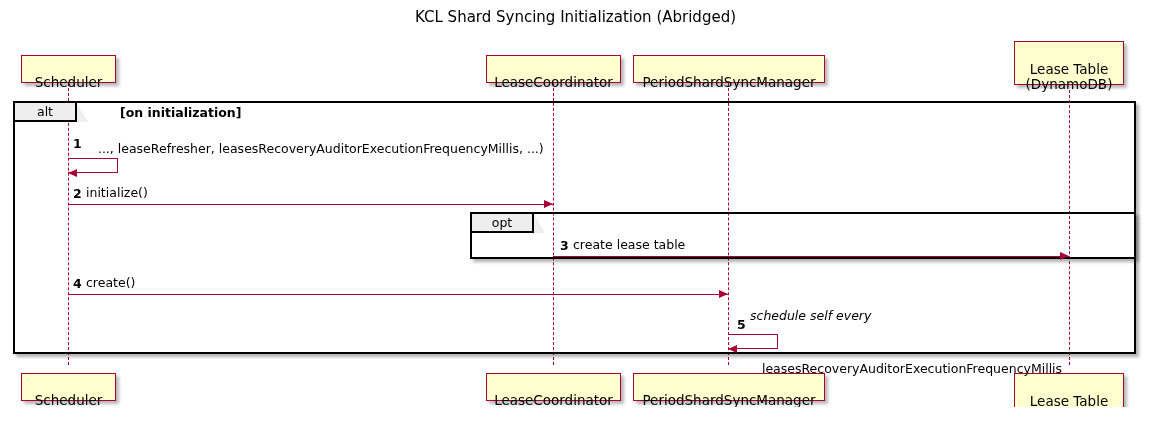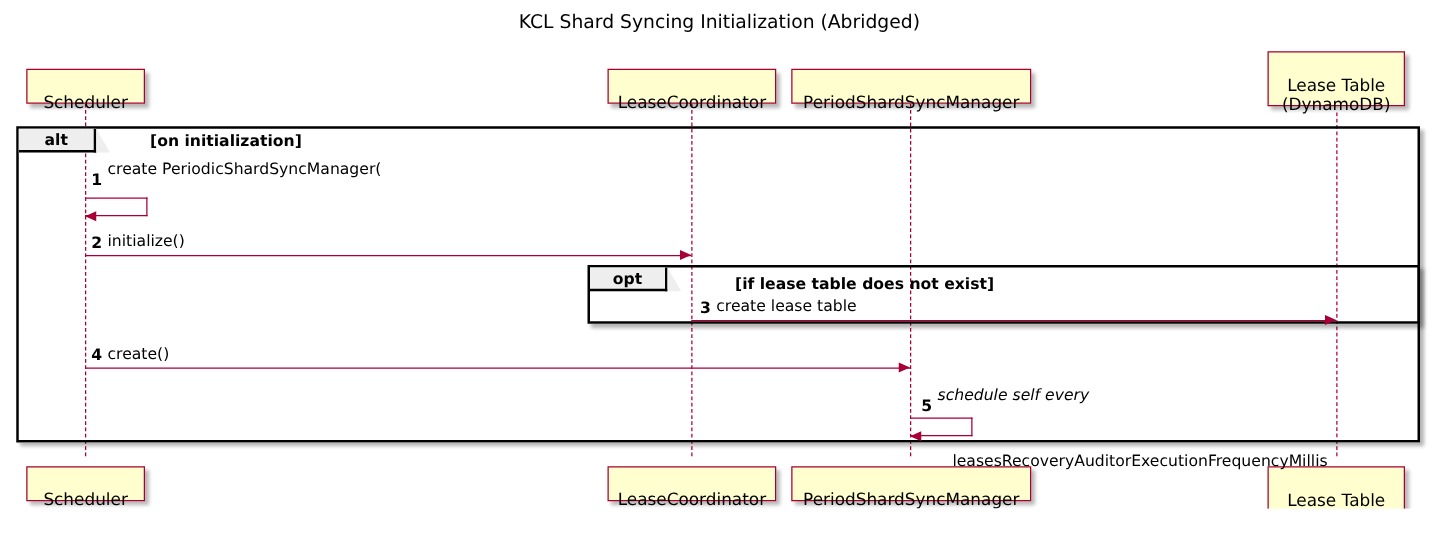--- a/index.html
+++ b/index.html
@@ -56,21 +56,21 @@
     position: absolute;
     left: 0;
     top: 0;
     height: 19px;
     box-sizing: border-box;
     border-right: 2px solid #000000;
     border-bottom: 2px solid #000000;
     background: #EEEEEE;
     color: #000000;
     font-size: 12.5px;
-    font-weight: bold;
+    font-weight: normal;
     text-align: center;
     line-height: 17px;
   }
   .frag-tab-corner {
     position: absolute;
     top: 0;
     width: 0;
     height: 0;
     border-style: solid;
     border-width: 19px 0 0 11px;
@@ -177,24 +177,23 @@
     <div class="frag-tab-corner" style="left:62px;"></div>
   </div>
   <div class="frag-label" style="left:92px; top:105px;">[on initialization]</div>
 
   <div class="fragment" style="left:470px; top:212px; width:666px; height:47px;">
     <div class="frag-tab" style="width:62px;">
       <span>opt</span>
     </div>
     <div class="frag-tab-corner" style="left:62px;"></div>
   </div>
-  <div class="frag-label" style="left:560px; top:219px;">[if lease table does not exist]</div>
 
   <div class="msg-num" style="left:73px; top:136px;">1</div>
-  <div class="msg-text" style="left:86px; top:128px;">create PeriodicShardSyncManager(</div>
+  <div class="msg-text" style="left:86px; top:142px;">   ..., leaseRefresher, leasesRecoveryAuditorExecutionFrequencyMillis, ...)</div>
   <div class="self-loop" style="left:68px; top:158px; width:50px; height:15px;"></div>
   <div class="arrow-left" style="left:68px; top:168.5px;"></div>
 
   <div class="msg-num" style="left:73px; top:186px;">2</div>
   <div class="msg-text" style="left:86px; top:186px;">initialize()</div>
   <div class="msg-line" style="left:68px; top:204px; width:485px;"></div>
   <div class="arrow-right" style="left:544px; top:199.5px;"></div>
 
   <div class="msg-num" style="left:560px; top:238px;">3</div>
   <div class="msg-text" style="left:573px; top:238px;">create lease table</div>

